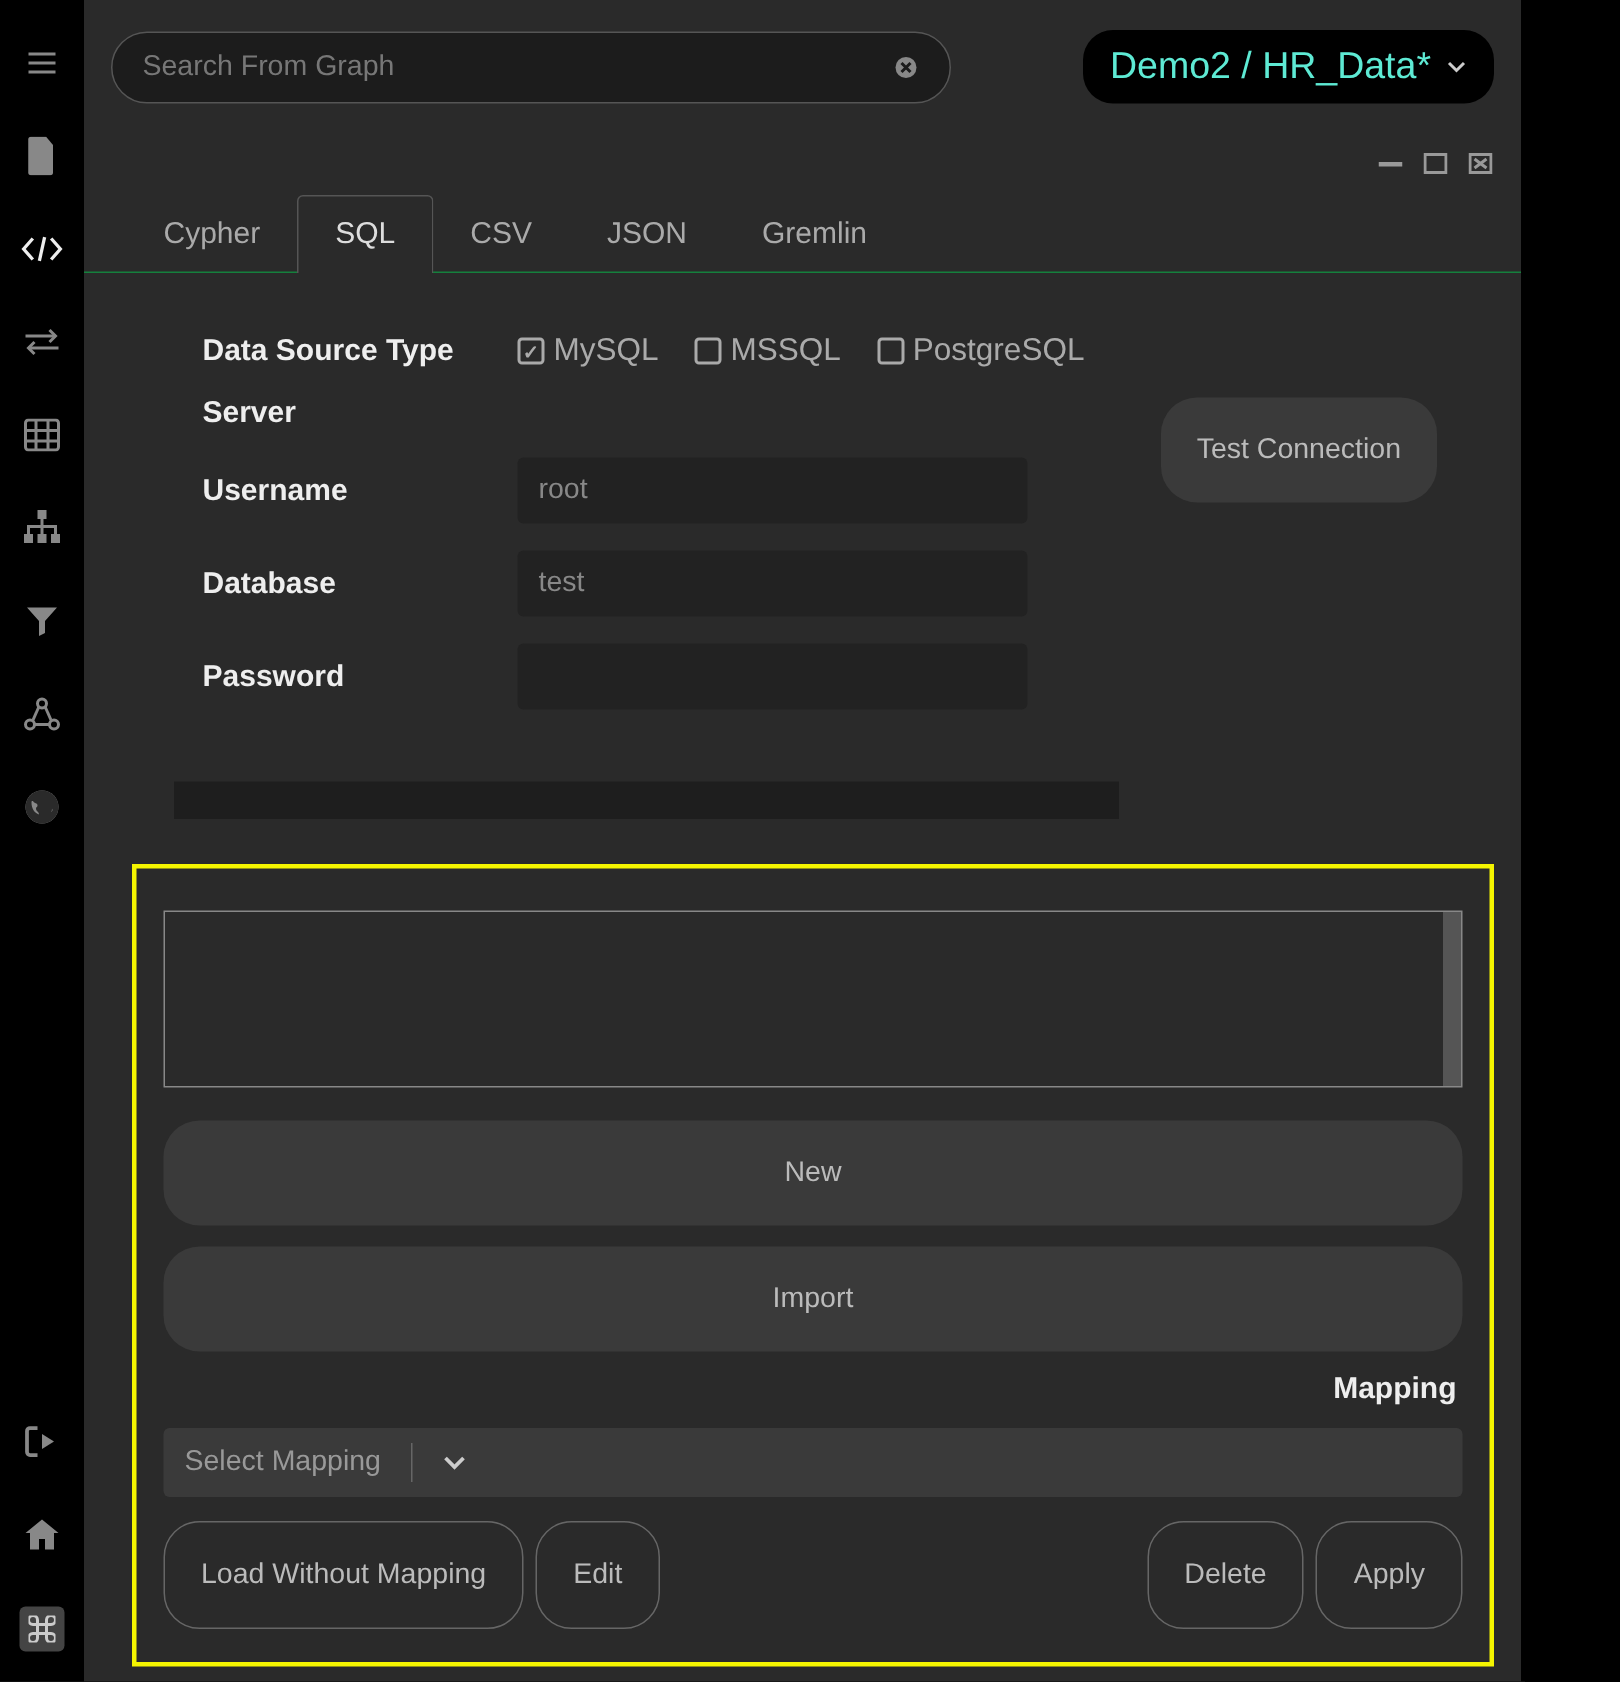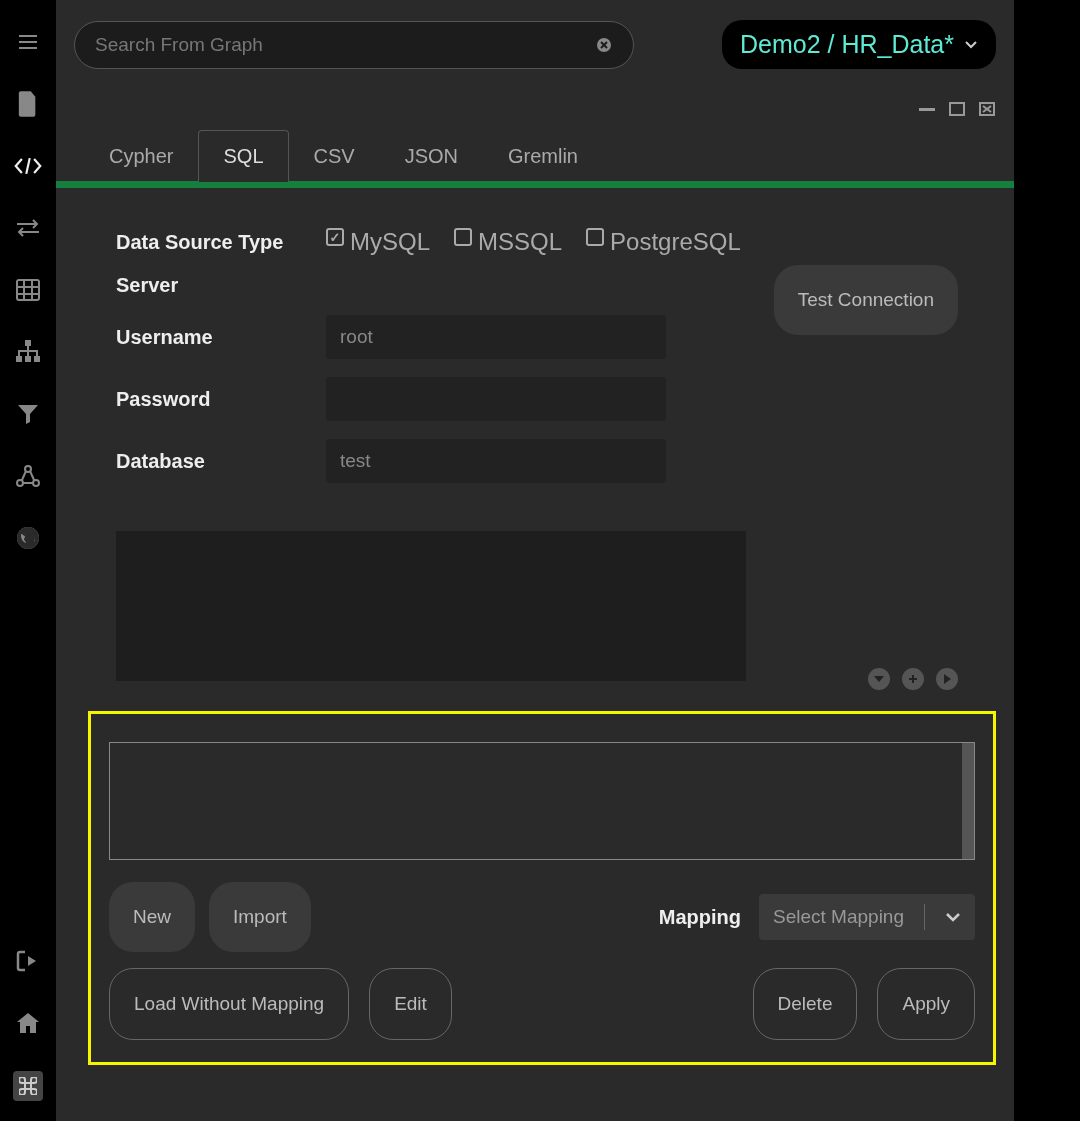--- a/index.html
+++ b/index.html
@@ -95,64 +95,65 @@
   }
   .winctl {
     width: 18px; height: 18px;
     display:flex;align-items:center;justify-content:center;
     color:#999;
   }
   .tabs {
     display: flex;
     align-items: flex-end;
     margin-top: 60px;
-    border-bottom: 7px solid #15803d;
+    border-bottom: 1px solid #15803d;
     padding-left: 28px;
     gap: 0;
   }
   .tab {
     padding: 14px 24px;
     color: #aaa;
     font-size: 20px;
     cursor: pointer;
     border: 1px solid transparent;
     border-bottom: none;
     position: relative;
     top: 1px;
   }
   .tab.active {
     border-color: #555;
     background: #2a2a2a;
     color: #ddd;
     border-radius: 4px 4px 0 0;
   }
   .form-area {
-    padding: 40px 60px 10px 60px;
+    padding: 40px 60px 10px 79px;
   }
   .form-row {
     display: flex;
     align-items: center;
     margin-bottom: 18px;
   }
   .form-label {
     width: 210px;
     color: #eee;
     font-size: 20px;
     font-weight: 600;
   }
   .ds-options {
     display: flex;
     gap: 24px;
     align-items: center;
   }
   .ds-opt {
     display: flex;
+    align-items: center;
     gap: 6px;
     color: #aaa;
-    font-size: 24px;
+    font-size: 21px;
   }
   .chk {
     width: 18px; height: 18px;
     border: 2px solid #aaa;
     border-radius: 3px;
     display:flex;align-items:center;justify-content:center;
     color:#aaa;
   }
   .chk.checked::after {
     content: "✓";
@@ -222,29 +223,29 @@
     position: relative;
   }
   .query-scroll {
     position: absolute;
     right: 0; top: 0; bottom: 0;
     width: 12px;
     background: #555;
   }
   .btn-row {
     display: flex;
-    align-items: center;
     margin-top: 22px;
     gap: 14px;
+    flex-direction: column;
   }
   .btn-row2 {
     display: flex;
     align-items: center;
     margin-top: 16px;
-    gap: 20px;
+    gap: 8px;
   }
   .mapping-label {
     margin-left: auto;
     color: #eee;
     font-size: 20px;
     font-weight: 600;
     margin-right: 4px;
   }
   .mapping-select {
     background: #3a3a3a;
@@ -422,26 +423,26 @@
       </div>
     </div>
     <div class="form-row">
       <div class="form-label">Server</div>
     </div>
     <div class="form-row">
       <div class="form-label">Username</div>
       <input class="text-input" placeholder="root" style="">
     </div>
     <div class="form-row">
+      <div class="form-label">Database</div>
+      <input class="text-input" placeholder="test" style="">
+    </div>
+    <div class="form-row">
       <div class="form-label">Password</div>
       <input class="text-input" type="password" placeholder="" style="">
-    </div>
-    <div class="form-row">
-      <div class="form-label">Database</div>
-      <input class="text-input" placeholder="test" style="">
     </div>
   </div>
 
   <div class="test-conn-wrap">
     <button class="pill-btn">Test Connection</button>
   </div>
 
   <div class="gray-box"></div>
 
   <div class="circle-btn-row">

